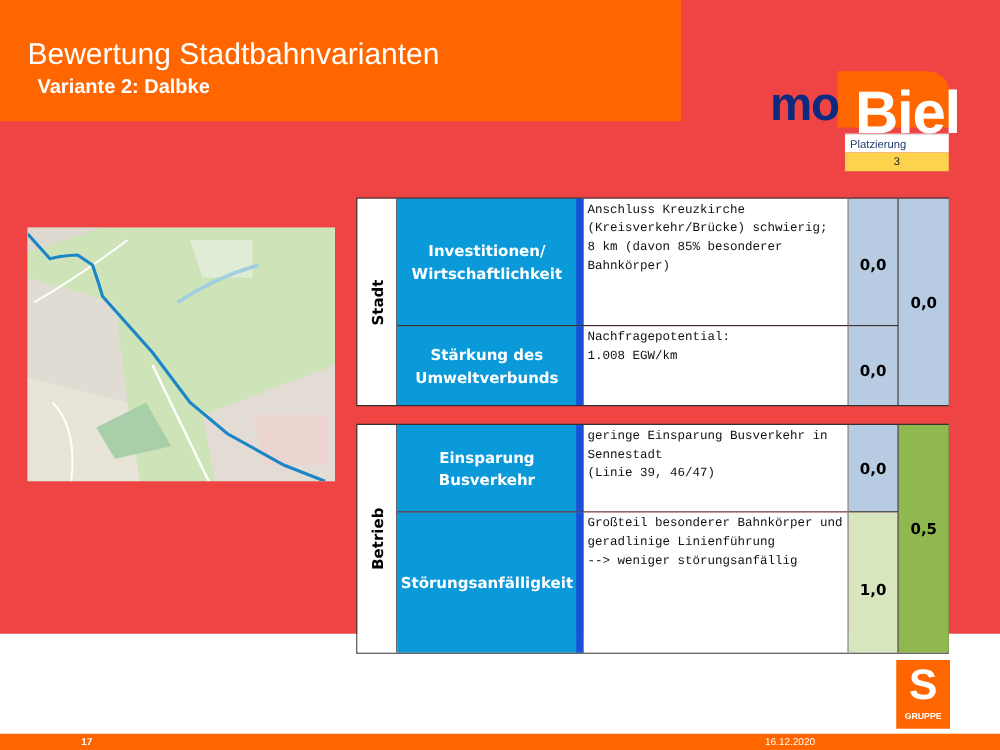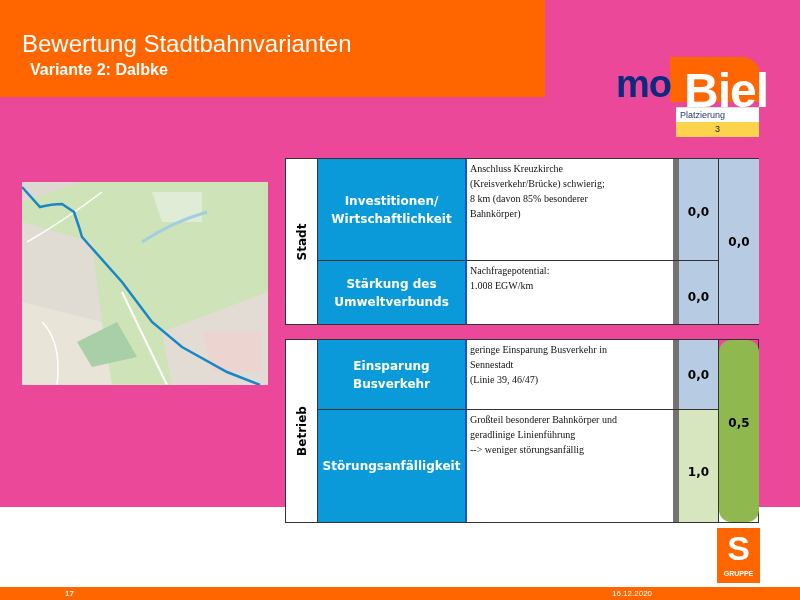--- a/index.html
+++ b/index.html
@@ -1,17 +1,17 @@
 <!DOCTYPE html>
 <html><head>
 <meta charset="utf-8">
 <style>
   * { box-sizing: border-box; margin: 0; padding: 0; }
   html, body { width: 800px; height: 600px; overflow: hidden; background: #ffffff; font-family: "Liberation Sans", sans-serif; }
-  .slide { position: relative; width: 800px; height: 507px; background: #ec4899; }
+  .slide { position: relative; width: 800px; height: 507px; background: #ef4444; }
   .title-bar { position: absolute; left: 0; top: 0; width: 545px; height: 97px; background: #ff6600; }
   .title-line1 { position: absolute; left: 22px; top: 30px; color: #fff; font-size: 24px; font-weight: normal; }
   .title-line2 { position: absolute; left: 30px; top: 61px; color: #fff; font-size: 16px; font-weight: bold; }
 
   .logo { position: absolute; left: 612px; top: 57px; width: 148px; height: 45px; }
   .logo-tab { position: absolute; left: 58px; top: 0; width: 90px; height: 45px; background: #ff6600; border-top-right-radius: 18px; }
   .logo-mo { position: absolute; left: 4px; top: 6px; color: #0d2a80; font-size: 38px; font-weight: bold; letter-spacing: -1px; }
   .logo-biel { position: absolute; left: 72px; top: 6px; color: #fff; font-size: 48px; font-weight: bold; letter-spacing: -1px; }
 
   .rank-box { position: absolute; left: 676px; top: 107px; width: 83px; height: 32px; }
@@ -20,22 +20,22 @@
 
   .map { position: absolute; left: 22px; top: 182px; width: 246px; height: 203px; overflow: hidden; background: #d8e8c6; }
 
   .table { position: absolute; left: 285px; width: 474px; border: 1px solid #333; }
   .t1 { top: 158px; height: 167px; }
   .t2 { top: 339px; height: 184px; }
   .group-label { position: absolute; left: 0; top: 0; width: 32px; height: 100%; border-right: 1px solid #333; background: #fff; }
   .group-label span { position: absolute; left: 50%; top: 50%; transform: translate(-50%,-50%) rotate(-90deg); font-size: 12px; font-weight: bold; color: #000; white-space: nowrap; font-family: "DejaVu Sans", sans-serif; }
   .row { position: absolute; left: 32px; width: 361px; border-bottom: 1px solid #333; }
   .row.last { border-bottom: none; }
-  .crit { position: absolute; left: 0; top: 0; width: 149px; height: 100%; background: #0a9ad9; color: #fff; font-weight: bold; font-size: 12px; display: flex; align-items: center; justify-content: center; text-align: center; line-height: 18px; border-right: 2px solid #1d4ed8; font-family: "DejaVu Sans", sans-serif; }
-  .desc { position: absolute; left: 149px; top: 0; width: 212px; height: 100%; background: #fff; font-size: 10px; color: #111; padding: 2px 3px; line-height: 15px; font-family: Liberation Serif, serif; white-space: pre-line; border-right: 6px solid #737373; }
+  .crit { position: absolute; left: 0; top: 0; width: 149px; height: 100%; background: #0a9ad9; color: #fff; font-weight: bold; font-size: 12px; display: flex; align-items: center; justify-content: center; text-align: center; line-height: 18px; border-right: 6px solid #1d4ed8; font-family: "DejaVu Sans", sans-serif; }
+  .desc { position: absolute; left: 149px; top: 0; width: 212px; height: 100%; background: #fff; font-size: 10px; color: #111; padding: 2px 3px; line-height: 15px; font-family: Liberation Mono, monospace; white-space: pre-line; border-right: 1px solid #737373; }
   .score { position: absolute; left: 393px; width: 40px; font-size: 12px; font-weight: bold; color: #000; display: flex; align-items: center; justify-content: center; border-bottom: 1px solid #333; border-right: 1px solid #333; font-family: "DejaVu Sans", sans-serif; }
   .score.last { border-bottom: none; }
   .total { position: absolute; left: 433px; top: 0; width: 40px; height: 100%; font-size: 12px; font-weight: bold; color: #000; display: flex; align-items: center; justify-content: center; font-family: "DejaVu Sans", sans-serif; }
 
   .footer { position: absolute; left: 0; top: 587px; width: 800px; height: 13px; background: #ff6600; }
   .footer-page { position: absolute; left: 22px; top: 589px; font-size: 8px; color: #fff; font-weight: bold; margin-left: 43px; }
   .footer-date { position: absolute; left: 612px; top: 589px; font-size: 8px; color: #fff; }
   .gruppe { position: absolute; left: 717px; top: 528px; width: 43px; height: 55px; background: #ff6600; }
   .gruppe-s { position: absolute; left: 0; top: 0; width: 100%; text-align: center; color: #fff; font-size: 34px; font-weight: bold; line-height: 40px; }
   .gruppe-txt { position: absolute; left: 0; top: 42px; width: 100%; text-align: center; color: #fff; font-size: 7px; font-weight: bold; }
@@ -121,21 +121,21 @@
     <div class="row last" style="top:70px;height:112px;">
       <div class="crit">
           <span style="white-space:pre-line">Störungsanfälligkeit</span>
         </div>
       <div class="desc">Großteil besonderer Bahnkörper und
 geradlinige Linienführung
 --&gt; weniger störungsanfällig</div>
     </div>
     <div class="score" style="top:0;height:70px;background:#b7cce3;">0,0</div>
     <div class="score last" style="top:70px;height:112px;background:#d8e6bf;padding-top:12px;">1,0</div>
-    <div class="total" style="background:#8fb84f;padding-bottom:16px;border-radius:12px;">0,5</div>
+    <div class="total" style="background:#8fb84f;padding-bottom:16px;">0,5</div>
   </div>
 
   <div class="gruppe">
     <div class="gruppe-s">S</div>
     <div class="gruppe-txt">GRUPPE</div>
   </div>
 
   <div class="footer"></div>
   <div class="footer-page">17</div>
   <div class="footer-date">16.12.2020</div>

